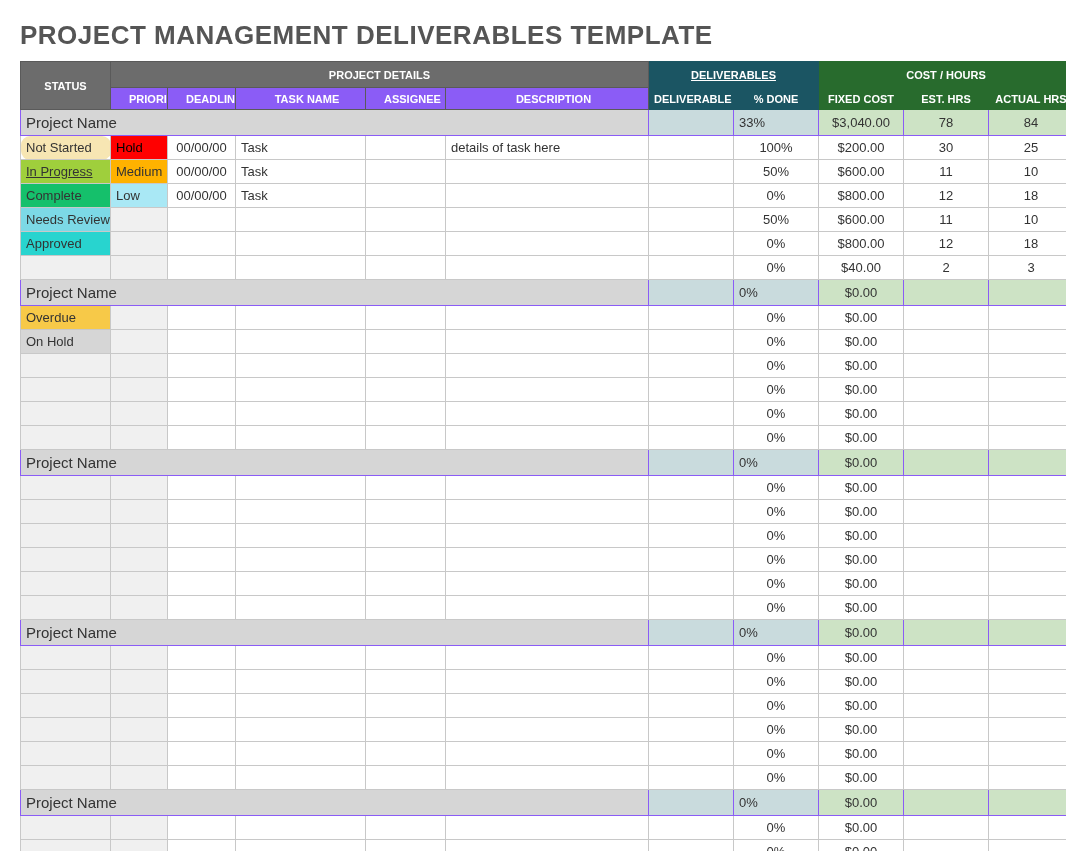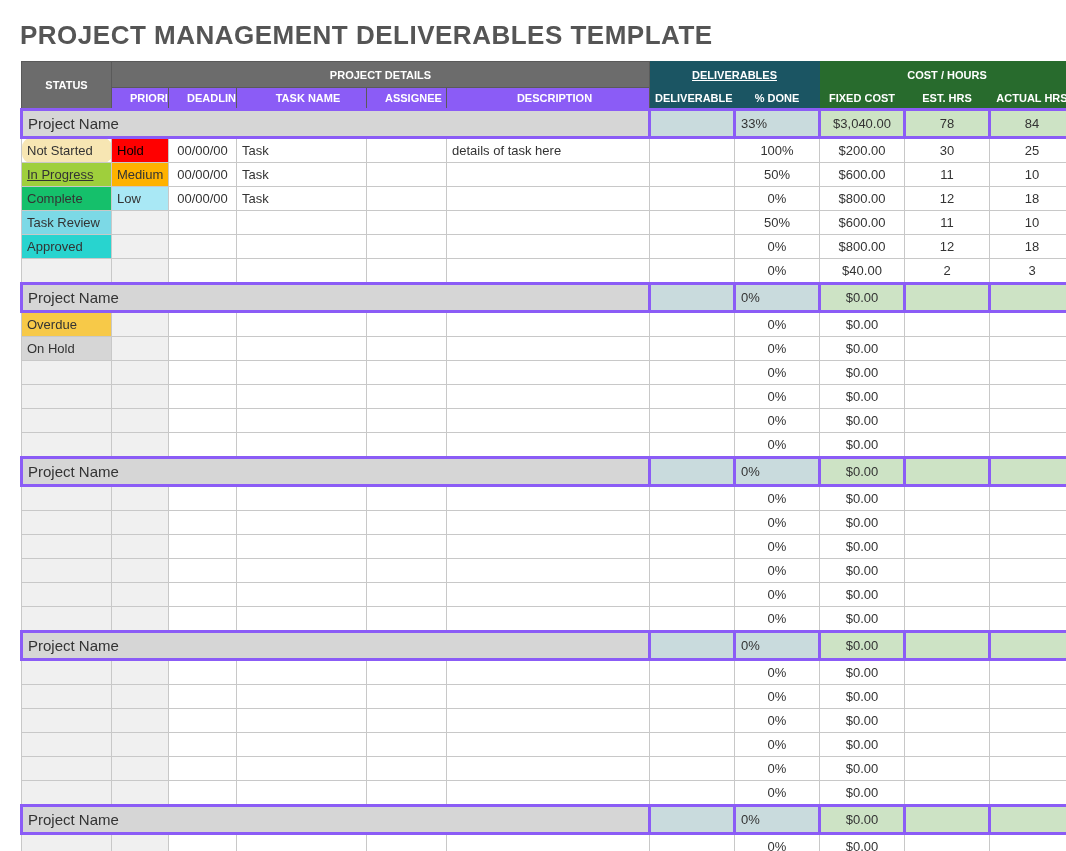--- a/index.html
+++ b/index.html
@@ -62,21 +62,21 @@
     text-align: center;
     height: 22px;
   }
   .colhdr .h-details { background: #8b5cf6; border:1px solid #5a5a5a;padding-left:18px;}
   .colhdr .h-deliv   { background: #1b5563; border:1px solid #1b5563;}
   .colhdr .h-cost    { background: #286b2d; border:1px solid #286b2d;}
 
   .proj td {
     background: #d6d6d6;
     font-size: 15px;
-    border: 3px solid #8b5cf6;
+    border: 1px solid #8b5cf6;
   }
   .proj .p-name { font-weight: normal; }
   .proj .p-deliv { background: #c9dbdd; }
   .proj .p-done  { background: #c9dbdd; font-size:13px;}
   .proj .p-cost, .proj .p-est, .proj .p-act {
     background: #cde3c5; text-align:center; font-size:13px;
   }
 
   .row td { background: #fff; }
   .row .c-priority, .row .c-status { background: #f0f0f0; }
@@ -179,21 +179,21 @@
         <td class="txt">Task</td>
         <td class="txt"></td>
         <td class="txt"></td>
         <td class="txt"></td>
         <td class="pct">0%</td>
         <td class="num">$800.00</td>
         <td class="num">12</td>
         <td class="num">18</td>
       </tr>
       <tr class="row">
-        <td class="txt c-status st-needsreview">Task Review</td>
+        <td class="txt c-status st-needsreview">Needs Review</td>
         <td class="txt c-priority "></td>
         <td class="num"></td>
         <td class="txt"></td>
         <td class="txt"></td>
         <td class="txt"></td>
         <td class="txt"></td>
         <td class="pct">50%</td>
         <td class="num">$600.00</td>
         <td class="num">11</td>
         <td class="num">10</td>

